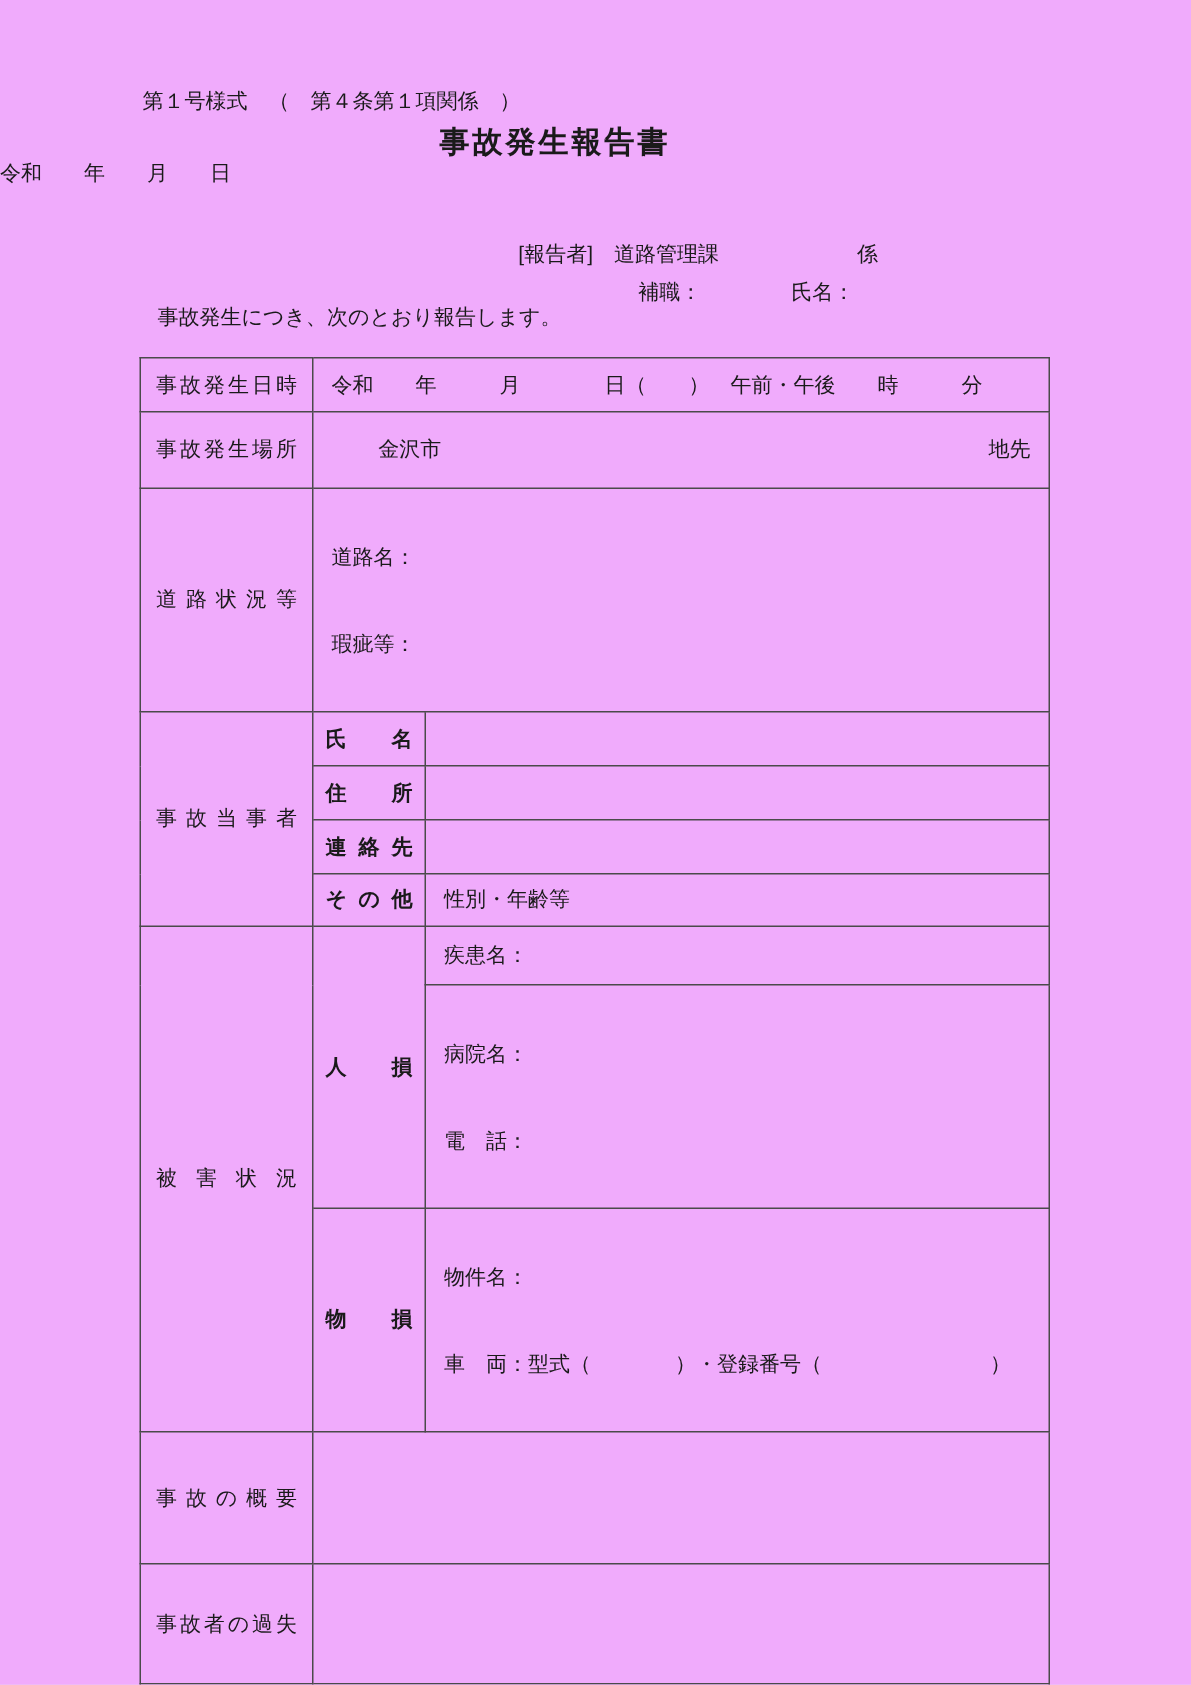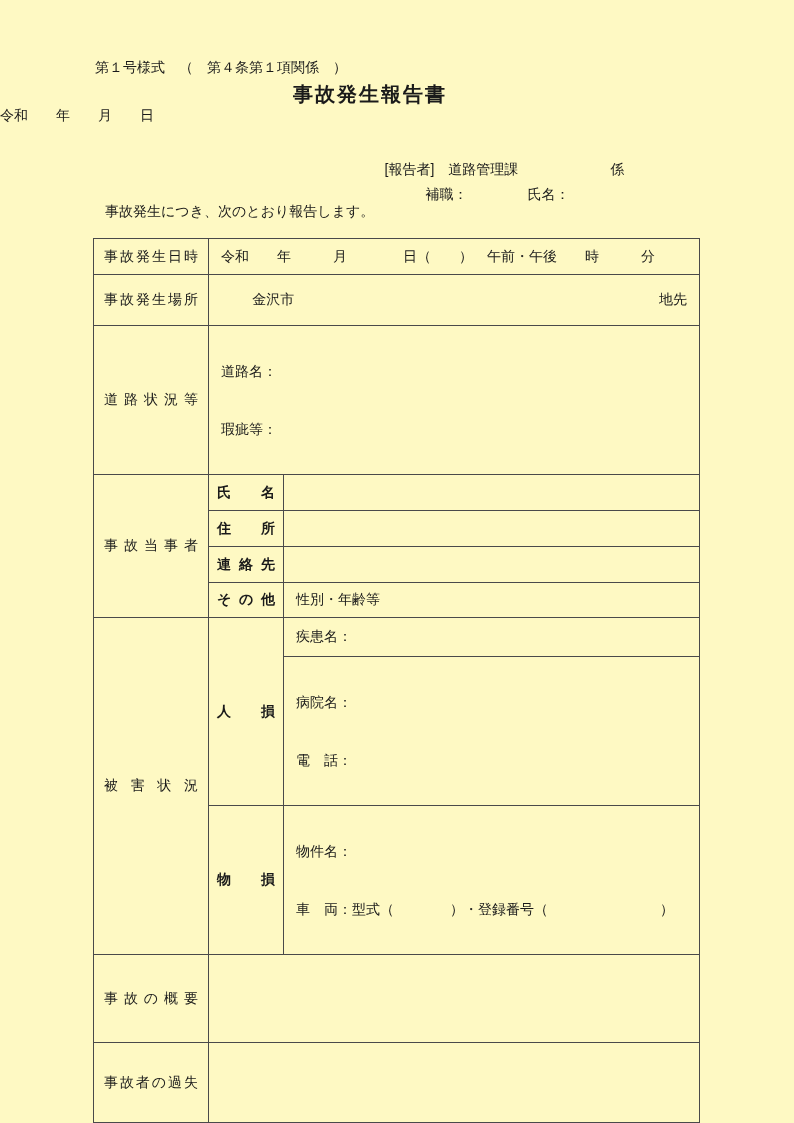--- a/index.html
+++ b/index.html
@@ -1,38 +1,38 @@
 <!DOCTYPE html>
 <html lang="ja"><head>
 <meta charset="utf-8">
 <style>
   html,body{margin:0;padding:0;}
   body{background:#e8e8e8;}
   .page{
     position:relative;
     width:794px;height:1123px;
     margin:0 auto;
-    background:#fef9c3;
+    background:#f0abfc;
     font-family:"Liberation Sans","DejaVu Sans",sans-serif;
     color:#1a1a1a;
     font-size:14px;
     overflow:hidden;
   }
   .form-number{position:absolute;top:59px;left:95px;white-space:pre;}
   .doc-title{
     position:absolute;top:81px;left:0;width:740px;
     text-align:center;font-size:20px;font-weight:bold;letter-spacing:2px;margin:0;
   }
   .date-line{
     position:absolute;top:107px;left:0;width:794px;
     box-sizing:border-box;padding-right:98px;
     text-align:left;white-space:pre;
   }
   .reporter-line1{position:absolute;top:145px;left:330px;white-space:pre;}
-  .reporter-line1 .rep-label{margin-right:14px;margin-left:39px;}
+  .reporter-line1 .rep-label{margin-right:14px;}
   .reporter-line1 .rep-dept{margin-right:92px;}
   .reporter-line2{position:absolute;top:170px;left:410px;white-space:pre;}
   .reporter-line2 .pos-label{display:inline-block;width:102px;}
   .intro{position:absolute;top:203px;left:105px;}
 
   table.form-table{
     position:absolute;top:238px;left:93px;
     width:606px;
     border-collapse:collapse;
     table-layout:fixed;

